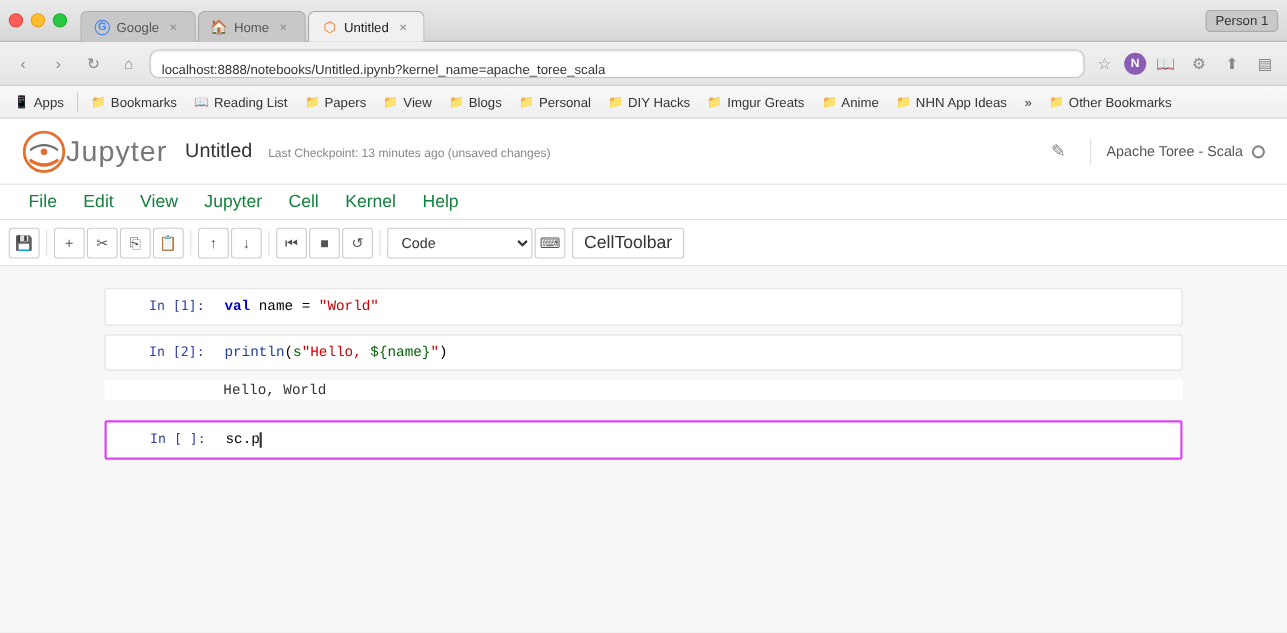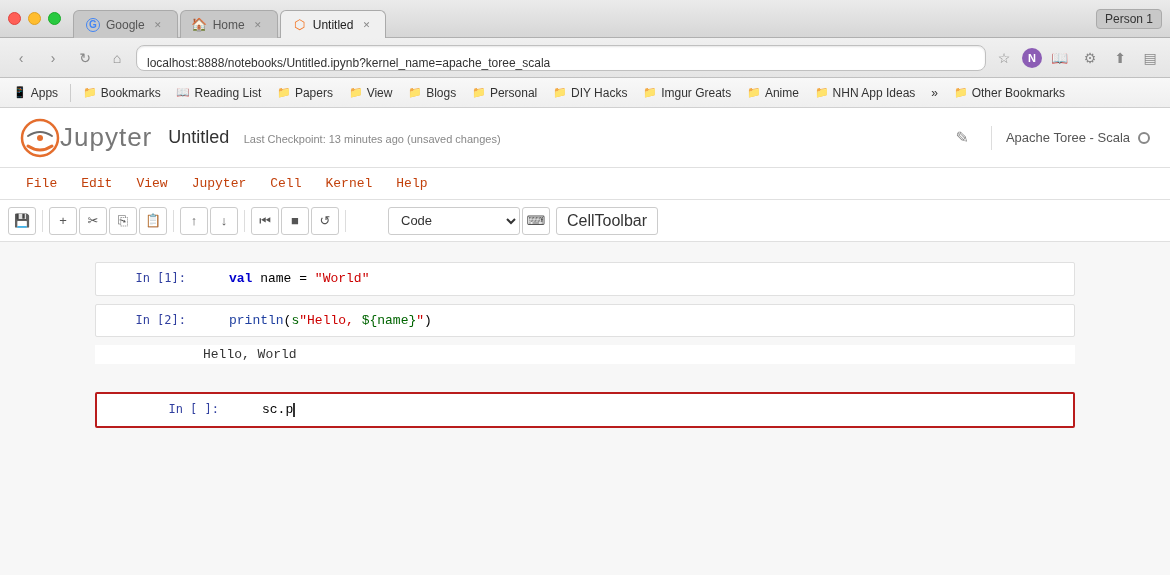--- a/index.html
+++ b/index.html
@@ -215,25 +215,24 @@
       background: white;
       border-bottom: 1px solid #e0e0e0;
       display: flex;
       align-items: center;
       padding: 0 16px;
       height: 32px;
       gap: 4px;
     }
     .menu-item {
       padding: 2px 10px;
-      font-size: 13px;
-      color: #c2410c;
+      font-size: 16px;
+      color: #15803d;
       cursor: pointer;
       border-radius: 3px;
-      font-family: Liberation Mono, monospace;
     }
 
     
     .jupyter-toolbar {
       background: white;
       border-bottom: 1px solid #e0e0e0;
       display: flex;
       align-items: center;
       padding: 4px 8px;
       height: 42px;
@@ -253,21 +252,20 @@
     .tb-select {
       height: 28px;
       padding: 0 8px;
       border: 1px solid #ccc;
       border-radius: 3px;
       font-size: 13px;
       color: #333;
       background: white;
       cursor: pointer;
       min-width: 80px;
-      margin-left: 36px;
     }
     .celltoolbar-btn {
       margin-left: 4px;
       height: 28px;
       padding: 0 10px;
       border: 1px solid #ccc;
       border-radius: 3px;
       font-size: 16px;
       color: #333;
       background: white;
@@ -284,25 +282,23 @@
       margin: 0 auto;
       width: 980px;
       max-width: 95%;
     }
     .cell {
       display: flex;
       margin-bottom: 8px;
       background: white;
       border: 1px solid #e0e0e0;
       border-radius: 2px;
-      gap: 25px;
     }
     .cell.active-cell {
-      border: 2px solid #b91c1c;
-      padding-left: 32px;
+      border: 2px solid #d946ef;
     }
     .cell-prompt {
       width: 100px;
       min-width: 100px;
       padding: 6px 10px;
       font-family: monospace;
       font-size: 12px;
       color: #303f9f;
       text-align: right;
       display: flex;
@@ -312,21 +308,21 @@
     }
     .cell-content {
       flex: 1;
       padding: 6px 8px;
       font-family: 'Courier New', Courier, monospace;
       font-size: 13px;
       line-height: 1.5;
     }
     .output-cell {
       display: flex;
-      margin-bottom: 28px;
+      margin-bottom: 18px;
       background: white;
     }
     .output-prompt {
       width: 100px; min-width: 100px;
     }
     .output-content {
       flex: 1;
       padding: 2px 8px;
       font-family: 'Courier New', Courier, monospace;
       font-size: 13px;

